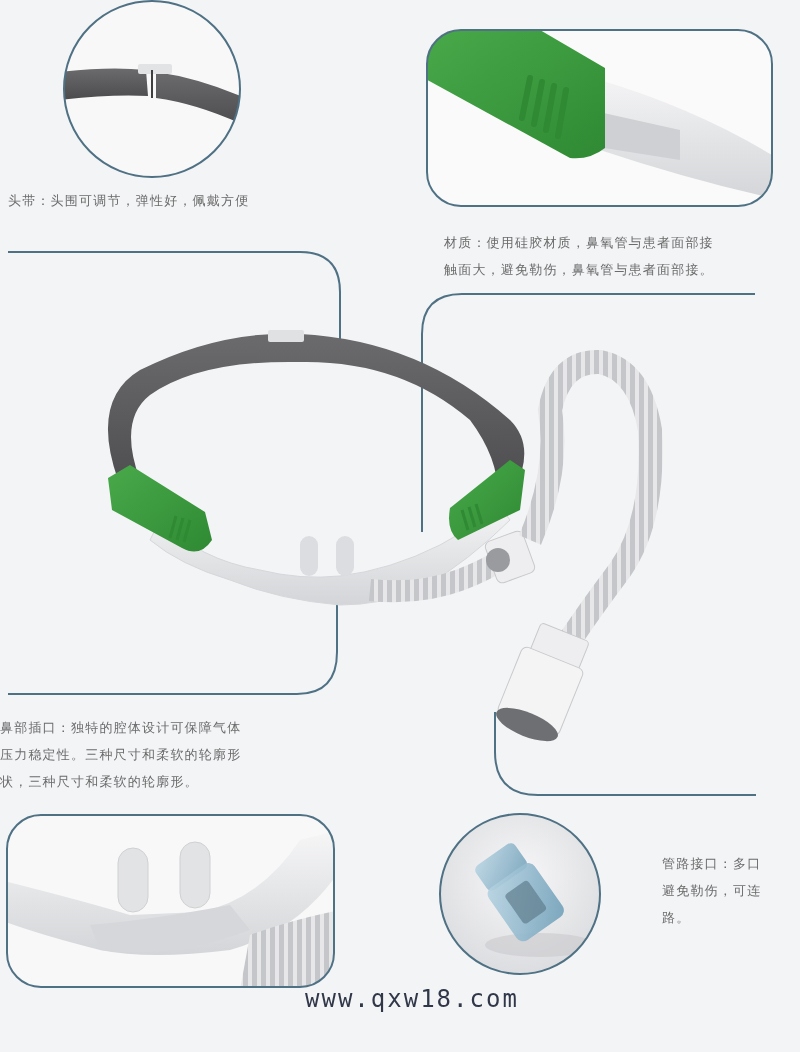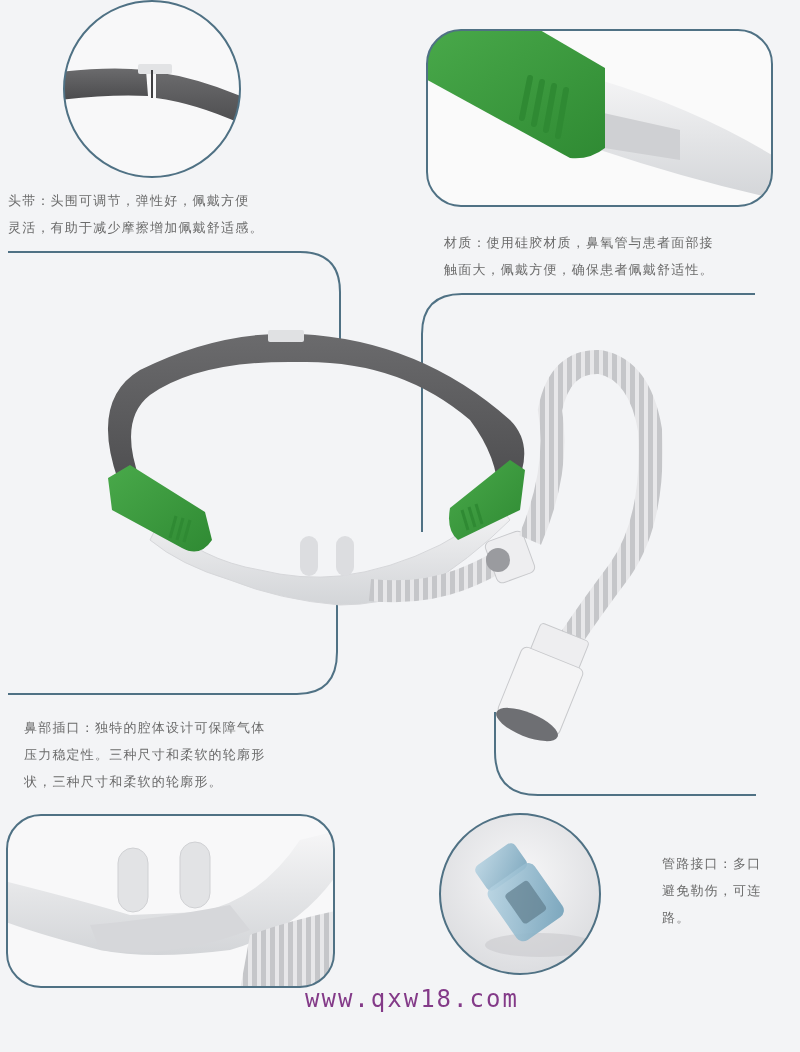--- a/index.html
+++ b/index.html
@@ -7,21 +7,21 @@
     width: 800px; height: 1052px; position: relative; overflow: hidden;
     background: #f3f4f6;
     font-family: "DejaVu Sans", "Liberation Sans", sans-serif;
   }
   .frame-line { stroke: #4f7184; stroke-width: 2; fill: none; }
   .caption {
     position: absolute; color: #6b6b6b; font-size: 13px; line-height: 27px;
     letter-spacing: 1.2px;
   }
   .watermark {
-    position: absolute; left: 305px; top: 985px; color: #701a75; opacity: 0.85;
+    position: absolute; left: 305px; top: 985px; color: #0f172a; opacity: 0.85;
     font-family: "DejaVu Sans Mono", "Liberation Mono", monospace; font-size: 24px; letter-spacing: 2px;
   }
   svg { position: absolute; left: 0; top: 0; }
 </style>
 </head>
 <body>
 
 <svg width="800" height="1052" viewBox="0 0 800 1052">
   <defs>
     <clipPath id="clip-circle-1">
@@ -150,29 +150,28 @@
         <rect x="492" y="872" width="56" height="64" rx="8" fill="url(#g-blue)" opacity="0.9"></rect>
         <rect x="506" y="886" width="28" height="36" rx="4" fill="#5f7d8d" opacity="0.7"></rect>
       </g>
     </g>
     <circle cx="520" cy="894" r="80" class="frame-line"></circle>
   </g>
 </svg>
 
 <div class="caption" style="left:8px; top:187px; width:310px;">
   <div>头带：头围可调节，弹性好，佩戴方便</div>
-  <div>灵活，有助于减少摩擦增加佩戴舒适感。</div>
 </div>
 
 <div class="caption" style="left:444px; top:229px; width:350px;">
   <div>材质：使用硅胶材质，鼻氧管与患者面部接</div>
-  <div>触面大，佩戴方便，确保患者佩戴舒适性。</div>
+  <div>触面大，避免勒伤，鼻氧管与患者面部接。</div>
 </div>
 
-<div class="caption" style="left:24px; top:714px; width:310px;">
+<div class="caption" style="left:0; top:714px; width:310px;">
   <div>鼻部插口：独特的腔体设计可保障气体</div>
   <div>压力稳定性。三种尺寸和柔软的轮廓形</div>
   <div>状，三种尺寸和柔软的轮廓形。</div>
 </div>
 
 <div class="caption" style="left:662px; top:850px; width:160px;">
   <div>管路接口：多口</div>
   <div>避免勒伤，可连</div>
   <div>路。</div>
 </div>

